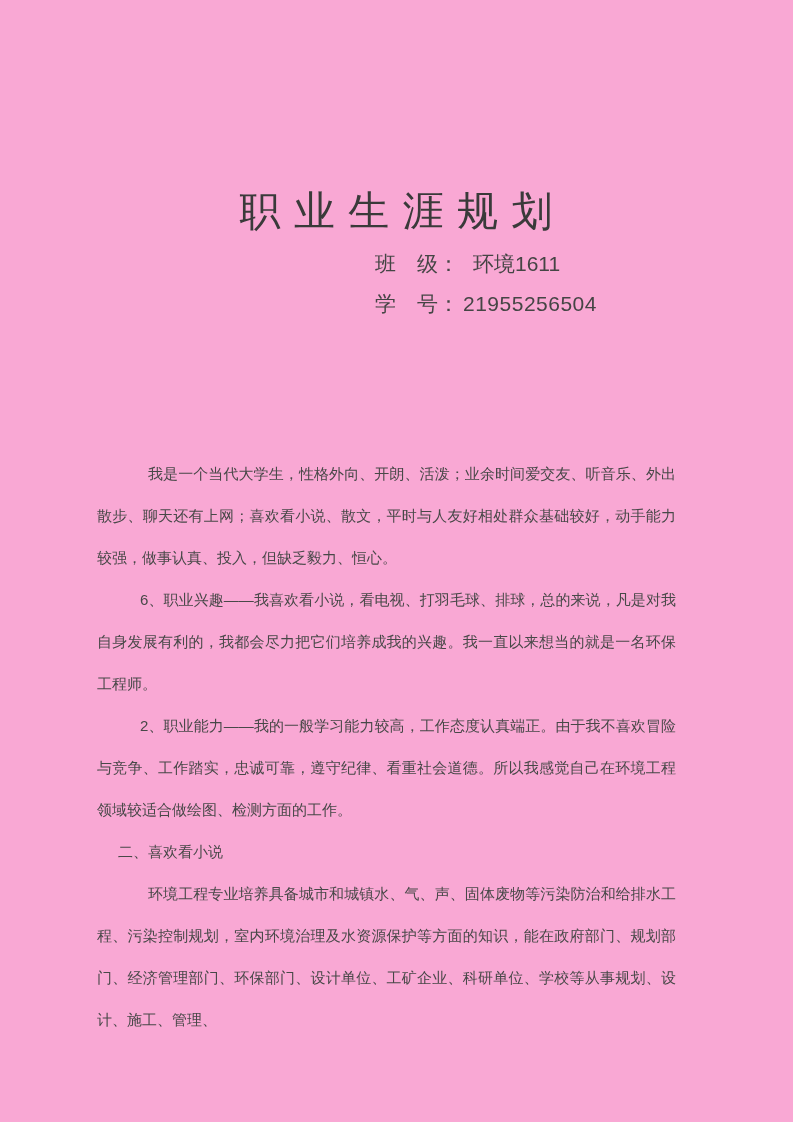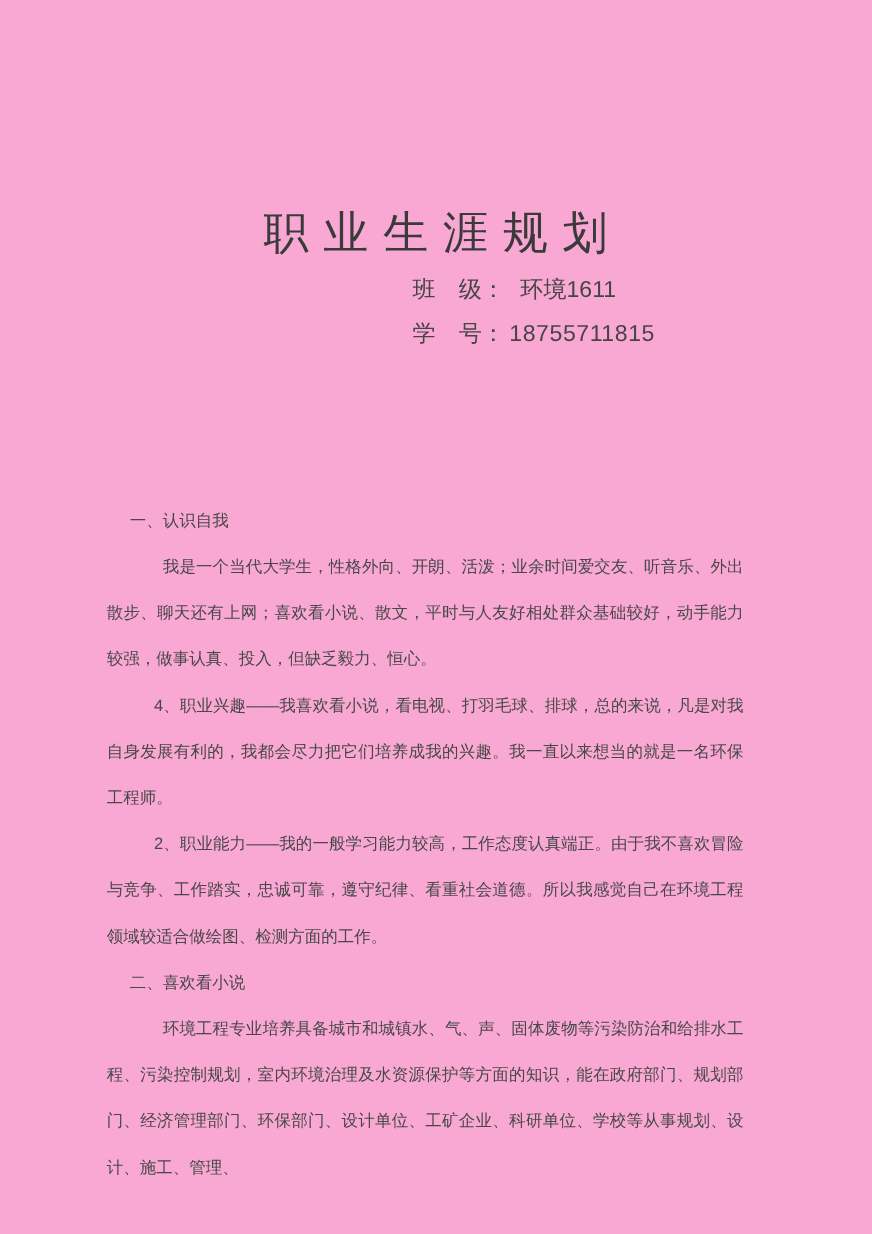--- a/index.html
+++ b/index.html
@@ -84,26 +84,25 @@
 
 <div class="page">
 
   <h1 class="doc-title">职 业 生 涯 规 划</h1>
 
   <div class="info-block">
     <div class="info-row">
       <span class="info-label">班　级：</span><span class="info-value">环境1611</span>
     </div>
     <div class="info-row num">
-      <span class="info-label">学　号：</span><span class="info-value">18755711815</span>
+      <span class="info-label">学　号：</span><span class="info-value">21955256504</span>
     </div>
   </div>
 
   <div class="body-text">
-    <p class="heading">一、认识自我</p>
     <p class="para indent-lg">我是一个当代大学生，性格外向、开朗、活泼；业余时间爱交友、听音乐、外出散步、聊天还有上网；喜欢看小说、散文，平时与人友好相处群众基础较好，动手能力较强，做事认真、投入，但缺乏毅力、恒心。</p>
-    <p class="para indent-md">4、职业兴趣——我喜欢看小说，看电视、打羽毛球、排球，总的来说，凡是对我自身发展有利的，我都会尽力把它们培养成我的兴趣。我一直以来想当的就是一名环保工程师。</p>
+    <p class="para indent-md">6、职业兴趣——我喜欢看小说，看电视、打羽毛球、排球，总的来说，凡是对我自身发展有利的，我都会尽力把它们培养成我的兴趣。我一直以来想当的就是一名环保工程师。</p>
     <p class="para indent-md">2、职业能力——我的一般学习能力较高，工作态度认真端正。由于我不喜欢冒险与竞争、工作踏实，忠诚可靠，遵守纪律、看重社会道德。所以我感觉自己在环境工程领域较适合做绘图、检测方面的工作。</p>
     <p class="heading">二、喜欢看小说</p>
     <p class="para indent-lg">环境工程专业培养具备城市和城镇水、气、声、固体废物等污染防治和给排水工程、污染控制规划，室内环境治理及水资源保护等方面的知识，能在政府部门、规划部门、经济管理部门、环保部门、设计单位、工矿企业、科研单位、学校等从事规划、设计、施工、管理、</p>
   </div>
 
 </div>
 
 </body></html>

